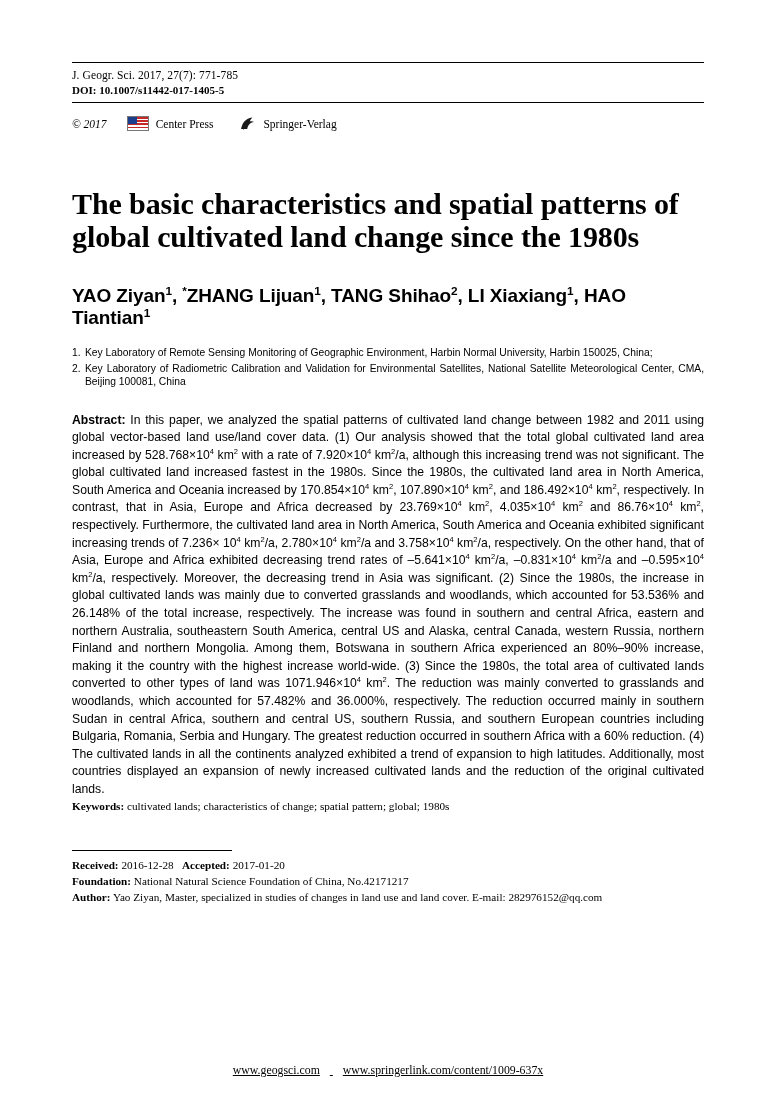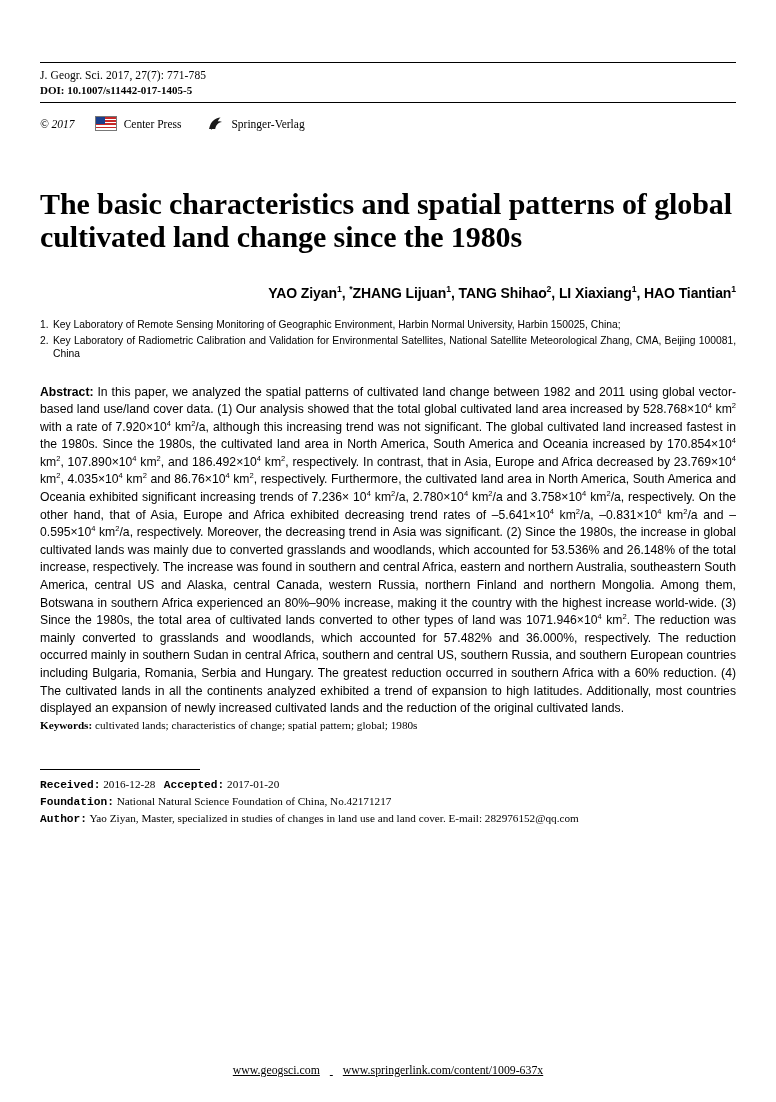--- a/index.html
+++ b/index.html
@@ -13,21 +13,21 @@
     font-family: "Liberation Serif", serif;
     color: #000000;
     position: relative;
     overflow: hidden;
   }
   .page {
     position: relative;
     width: 776px;
     height: 1102px;
     box-sizing: border-box;
-    padding: 0 40px;
+    padding: 0 72px;
   }
 
   
   .masthead {
     padding-top: 62px;
   }
   .rule-top {
     border-top: 1px solid #000;
     margin-bottom: 5px;
   }
@@ -101,24 +101,23 @@
     font-size: 30px;
     font-weight: bold;
     line-height: 33px;
     letter-spacing: -0.1px;
   }
 
   
   .authors {
     margin-top: 32px;
     font-family: "Liberation Sans", sans-serif;
-    font-size: 14px;
+    font-size: 19px;
     font-weight: bold;
     letter-spacing: -0.1px;
-    text-align: right;
   }
   sup {
     font-size: 0.62em;
     vertical-align: super;
     line-height: 0;
   }
 
   .affiliations {
     margin-top: 17px;
     font-family: "Liberation Sans", sans-serif;
@@ -163,21 +162,21 @@
     margin-top: 36px;
     width: 160px;
     border-top: 1px solid #000;
   }
   .footnotes {
     margin-top: 7px;
     font-size: 11.2px;
     line-height: 15.5px;
   }
   .footnotes div { margin-bottom: 0.5px; }
-  .footnotes b { font-weight: bold; font-family: Liberation Mono, monospace; }
+  .footnotes b { font-weight: bold; }
 
   
   .bottom-links {
     position: absolute;
     left: 0;
     right: 0;
     bottom: 24px;
     text-align: center;
     font-size: 11.8px;
     text-decoration: underline;
@@ -216,21 +215,21 @@
 
   <div class="authors">YAO Ziyan<sup>1</sup>, <sup>*</sup>ZHANG Lijuan<sup>1</sup>, TANG Shihao<sup>2</sup>, LI Xiaxiang<sup>1</sup>, HAO Tiantian<sup>1</sup></div>
 
   <div class="affiliations">
     <div class="aff">
       <span class="aff-num">1.</span>
       <span class="aff-text">Key Laboratory of Remote Sensing Monitoring of Geographic Environment, Harbin Normal University, Harbin 150025, China;</span>
     </div>
     <div class="aff">
       <span class="aff-num">2.</span>
-      <span class="aff-text">Key Laboratory of Radiometric Calibration and Validation for Environmental Satellites, National Satellite Meteorological Zhang, CMA, Beijing 100081, China</span>
+      <span class="aff-text">Key Laboratory of Radiometric Calibration and Validation for Environmental Satellites, National Satellite Meteorological Center, CMA, Beijing 100081, China</span>
     </div>
   </div>
 
   <div class="abstract">
     <b>Abstract:</b><span> In this paper, we analyzed the spatial patterns of cultivated land change between 1982 and 2011 using global vector-based land use/land cover data. (1) Our analysis showed that the total global cultivated land area increased by 528.768×10<sup>4</sup> km<sup>2</sup> with a rate of 7.920×10<sup>4</sup> km<sup>2</sup>/a, although this increasing trend was not significant. The global cultivated land increased fastest in the 1980s. Since the 1980s, the cultivated land area in North America, South America and Oceania increased by 170.854×10<sup>4</sup> km<sup>2</sup>, 107.890×10<sup>4</sup> km<sup>2</sup>, and 186.492×10<sup>4</sup> km<sup>2</sup>, respectively. In contrast, that in Asia, Europe and Africa decreased by 23.769×10<sup>4</sup> km<sup>2</sup>, 4.035×10<sup>4</sup> km<sup>2</sup> and 86.76×10<sup>4</sup> km<sup>2</sup>, respectively. Furthermore, the cultivated land area in North America, South America and Oceania exhibited significant increasing trends of 7.236× 10<sup>4</sup> km<sup>2</sup>/a, 2.780×10<sup>4</sup> km<sup>2</sup>/a and 3.758×10<sup>4</sup> km<sup>2</sup>/a, respectively. On the other hand, that of Asia, Europe and Africa exhibited decreasing trend rates of –5.641×10<sup>4</sup> km<sup>2</sup>/a, –0.831×10<sup>4</sup> km<sup>2</sup>/a and –0.595×10<sup>4</sup> km<sup>2</sup>/a, respectively. Moreover, the decreasing trend in Asia was significant. (2) Since the 1980s, the increase in global cultivated lands was mainly due to converted grasslands and woodlands, which accounted for 53.536% and 26.148% of the total increase, respectively. The increase was found in southern and central Africa, eastern and northern Australia, southeastern South America, central US and Alaska, central Canada, western Russia, northern Finland and northern Mongolia. Among them, Botswana in southern Africa experienced an 80%–90% increase, making it the country with the highest increase world-wide. (3) Since the 1980s, the total area of cultivated lands converted to other types of land was 1071.946×10<sup>4</sup> km<sup>2</sup>. The reduction was mainly converted to grasslands and woodlands, which accounted for 57.482% and 36.000%, respectively. The reduction occurred mainly in southern Sudan in central Africa, southern and central US, southern Russia, and southern European countries including Bulgaria, Romania, Serbia and Hungary. The greatest reduction occurred in southern Africa with a 60% reduction. (4) The cultivated lands in all the continents analyzed exhibited a trend of expansion to high latitudes. Additionally, most countries displayed an expansion of newly increased cultivated lands and the reduction of the original cultivated lands.</span>
   </div>
 
   <div class="keywords">
     <b>Keywords:</b><span> cultivated lands; characteristics of change; spatial pattern; global; 1980s</span>
   </div>

